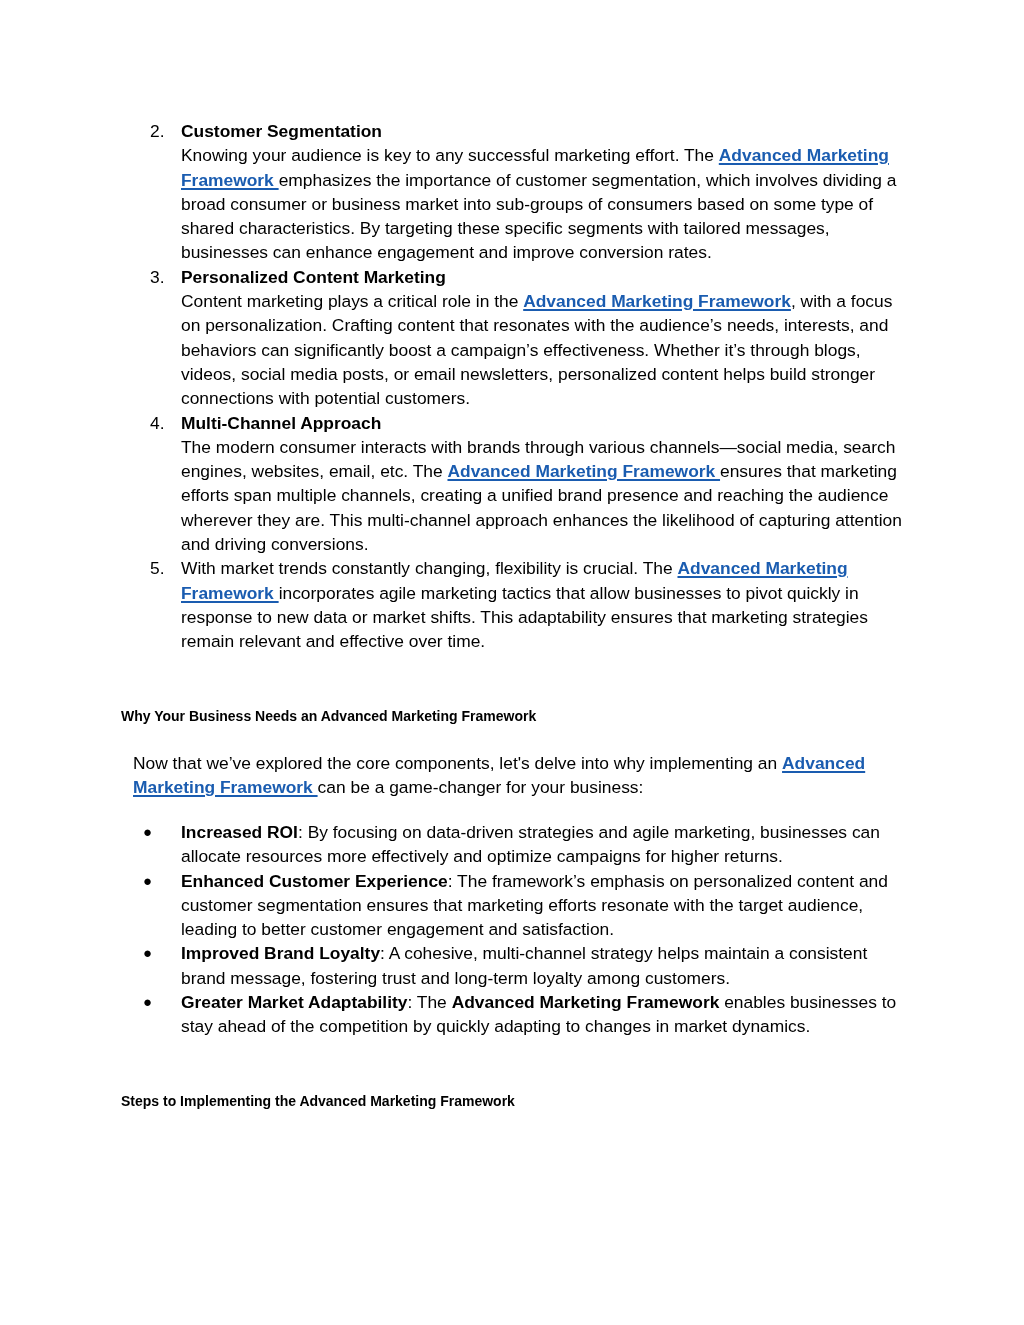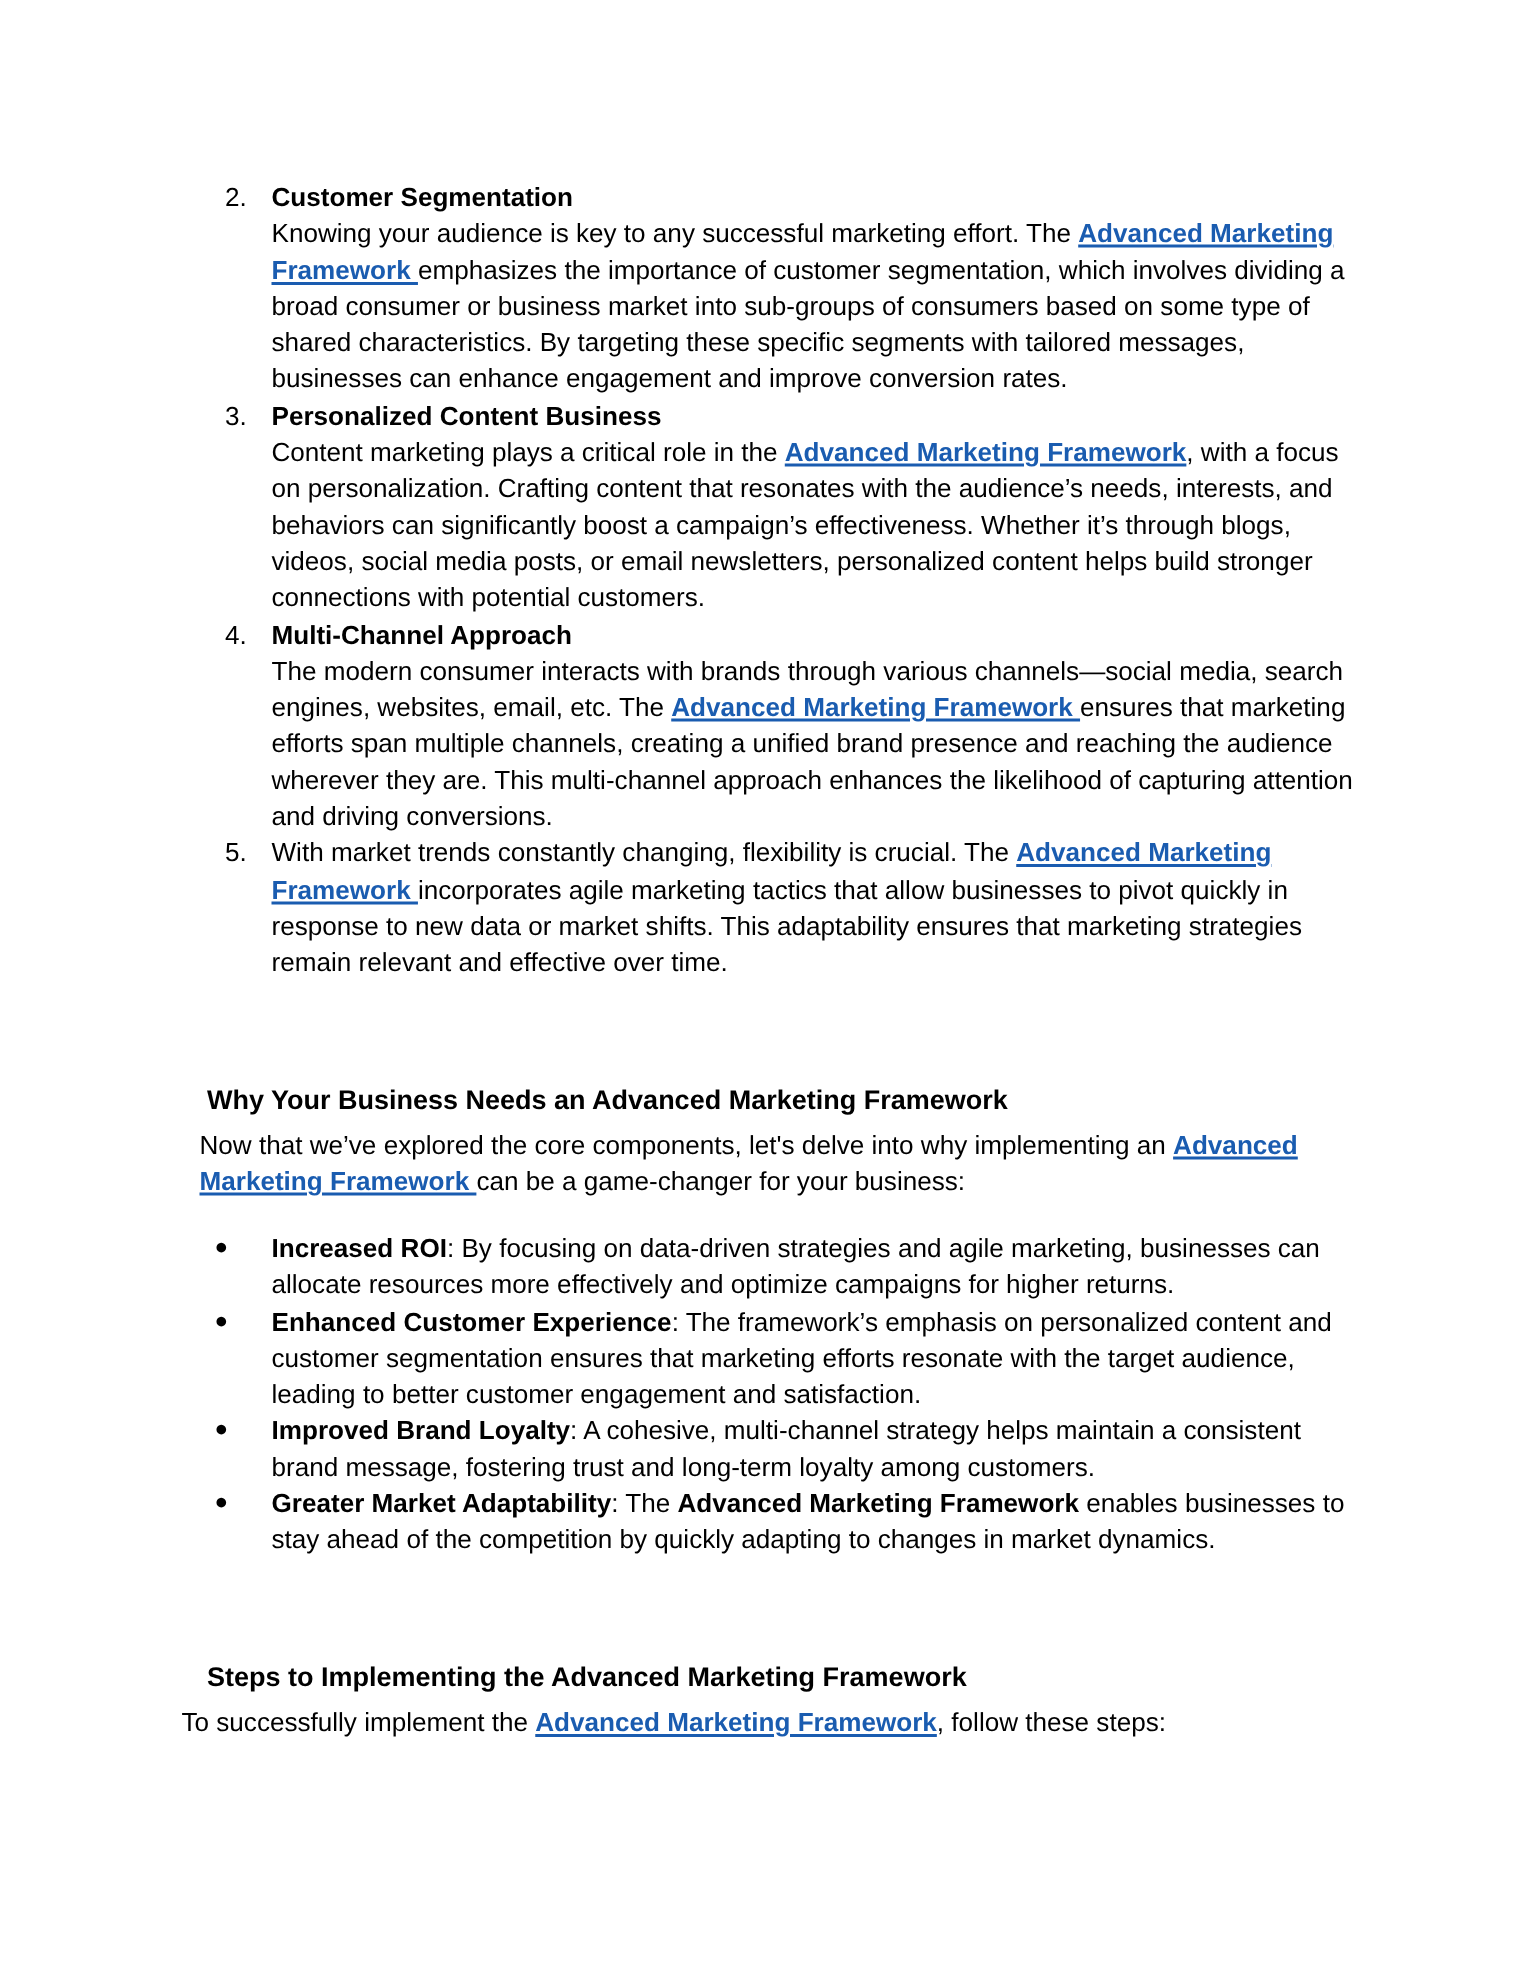--- a/index.html
+++ b/index.html
@@ -10,21 +10,21 @@
   .page { position: absolute; left: 0; top: 0; width: 1024px; height: 1325px; }
   .text { font-size: 17.4px; line-height: 24.3px; }
   a.link { color: #1a5cb0; font-weight: bold; text-decoration: underline; text-decoration-thickness: 1.5px; text-underline-offset: 2px; }
   b { font-weight: bold; }
 
   ol.components { position: absolute; left: 121px; top: 119px; width: 790px; margin: 0; padding: 0; list-style: none; }
   ol.components li { position: relative; padding-left: 60px; }
   ol.components .num { position: absolute; left: 29px; top: 0; }
   ol.components .item-title { font-weight: bold; display: block; }
 
-  h2 { position: absolute; left: 121px; margin: 17px; font-size: 18px; font-weight: bold; line-height: 26px; }
+  h2 { position: absolute; left: 121px; margin: 0; font-size: 14px; font-weight: bold; line-height: 26px; }
   #h-why { top: 703px; }
   #h-steps { top: 1088px; text-align: center; }
 
   p.para { position: absolute; left: 121px; width: 790px; margin: 0; }
   #p-why { top: 751px; margin-left: 12px; }
   #p-steps { top: 1136px; }
 
   ul.benefits { position: absolute; left: 121px; top: 820px; width: 790px; margin: 0; padding: 0; list-style: none; }
   ul.benefits li { position: relative; padding-left: 60px; }
   ul.benefits .bullet { position: absolute; left: 22px; top: 0; font-size: 15px; }
@@ -35,21 +35,21 @@
 <div class="page">
 
   <ol class="components text">
     <li>
       <span class="num">2.</span>
       <span class="item-title">Customer Segmentation</span>
       <span>Knowing your audience is key to any successful marketing effort. The </span><a class="link">Advanced Marketing Framework </a><span>emphasizes the importance of customer segmentation, which involves dividing a broad consumer or business market into sub-groups of consumers based on some type of shared characteristics. By targeting these specific segments with tailored messages, businesses can enhance engagement and improve conversion rates.</span>
     </li>
     <li>
       <span class="num">3.</span>
-      <span class="item-title">Personalized Content Business</span>
+      <span class="item-title">Personalized Content Marketing</span>
       <span>Content marketing plays a critical role in the </span><a class="link">Advanced Marketing Framework</a><span>, with a focus on personalization. Crafting content that resonates with the audience’s needs, interests, and behaviors can significantly boost a campaign’s effectiveness. Whether it’s through blogs, videos, social media posts, or email newsletters, personalized content helps build stronger connections with potential customers.</span>
     </li>
     <li>
       <span class="num">4.</span>
       <span class="item-title">Multi-Channel Approach</span>
       <span>The modern consumer interacts with brands through various channels—social media, search engines, websites, email, etc. The </span><a class="link">Advanced Marketing Framework </a><span>ensures that marketing efforts span multiple channels, creating a unified brand presence and reaching the audience wherever they are. This multi-channel approach enhances the likelihood of capturing attention and driving conversions.</span>
     </li>
     <li>
       <span class="num">5.</span>
       <span>With market trends constantly changing, flexibility is crucial. The </span><a class="link">Advanced Marketing Framework </a><span>incorporates agile marketing tactics that allow businesses to pivot quickly in response to new data or market shifts. This adaptability ensures that marketing strategies remain relevant and effective over time.</span>
@@ -74,15 +74,14 @@
       <b>Improved Brand Loyalty</b><span>: A cohesive, multi-channel strategy helps maintain a consistent brand message, fostering trust and long-term loyalty among customers.</span>
     </li>
     <li>
       <span class="bullet">●</span>
       <b>Greater Market Adaptability</b><span>: The </span><b>Advanced Marketing Framework</b><span> enables businesses to stay ahead of the competition by quickly adapting to changes in market dynamics.</span>
     </li>
   </ul>
 
   <h2 id="h-steps">Steps to Implementing the Advanced Marketing Framework</h2>
 
-  <p class="para text" id="p-steps"><span>To successfully implement the </span><a class="link">Advanced Marketing Framework</a><span>, follow these steps:</span></p>
 
 </div>
 
 </body></html>

